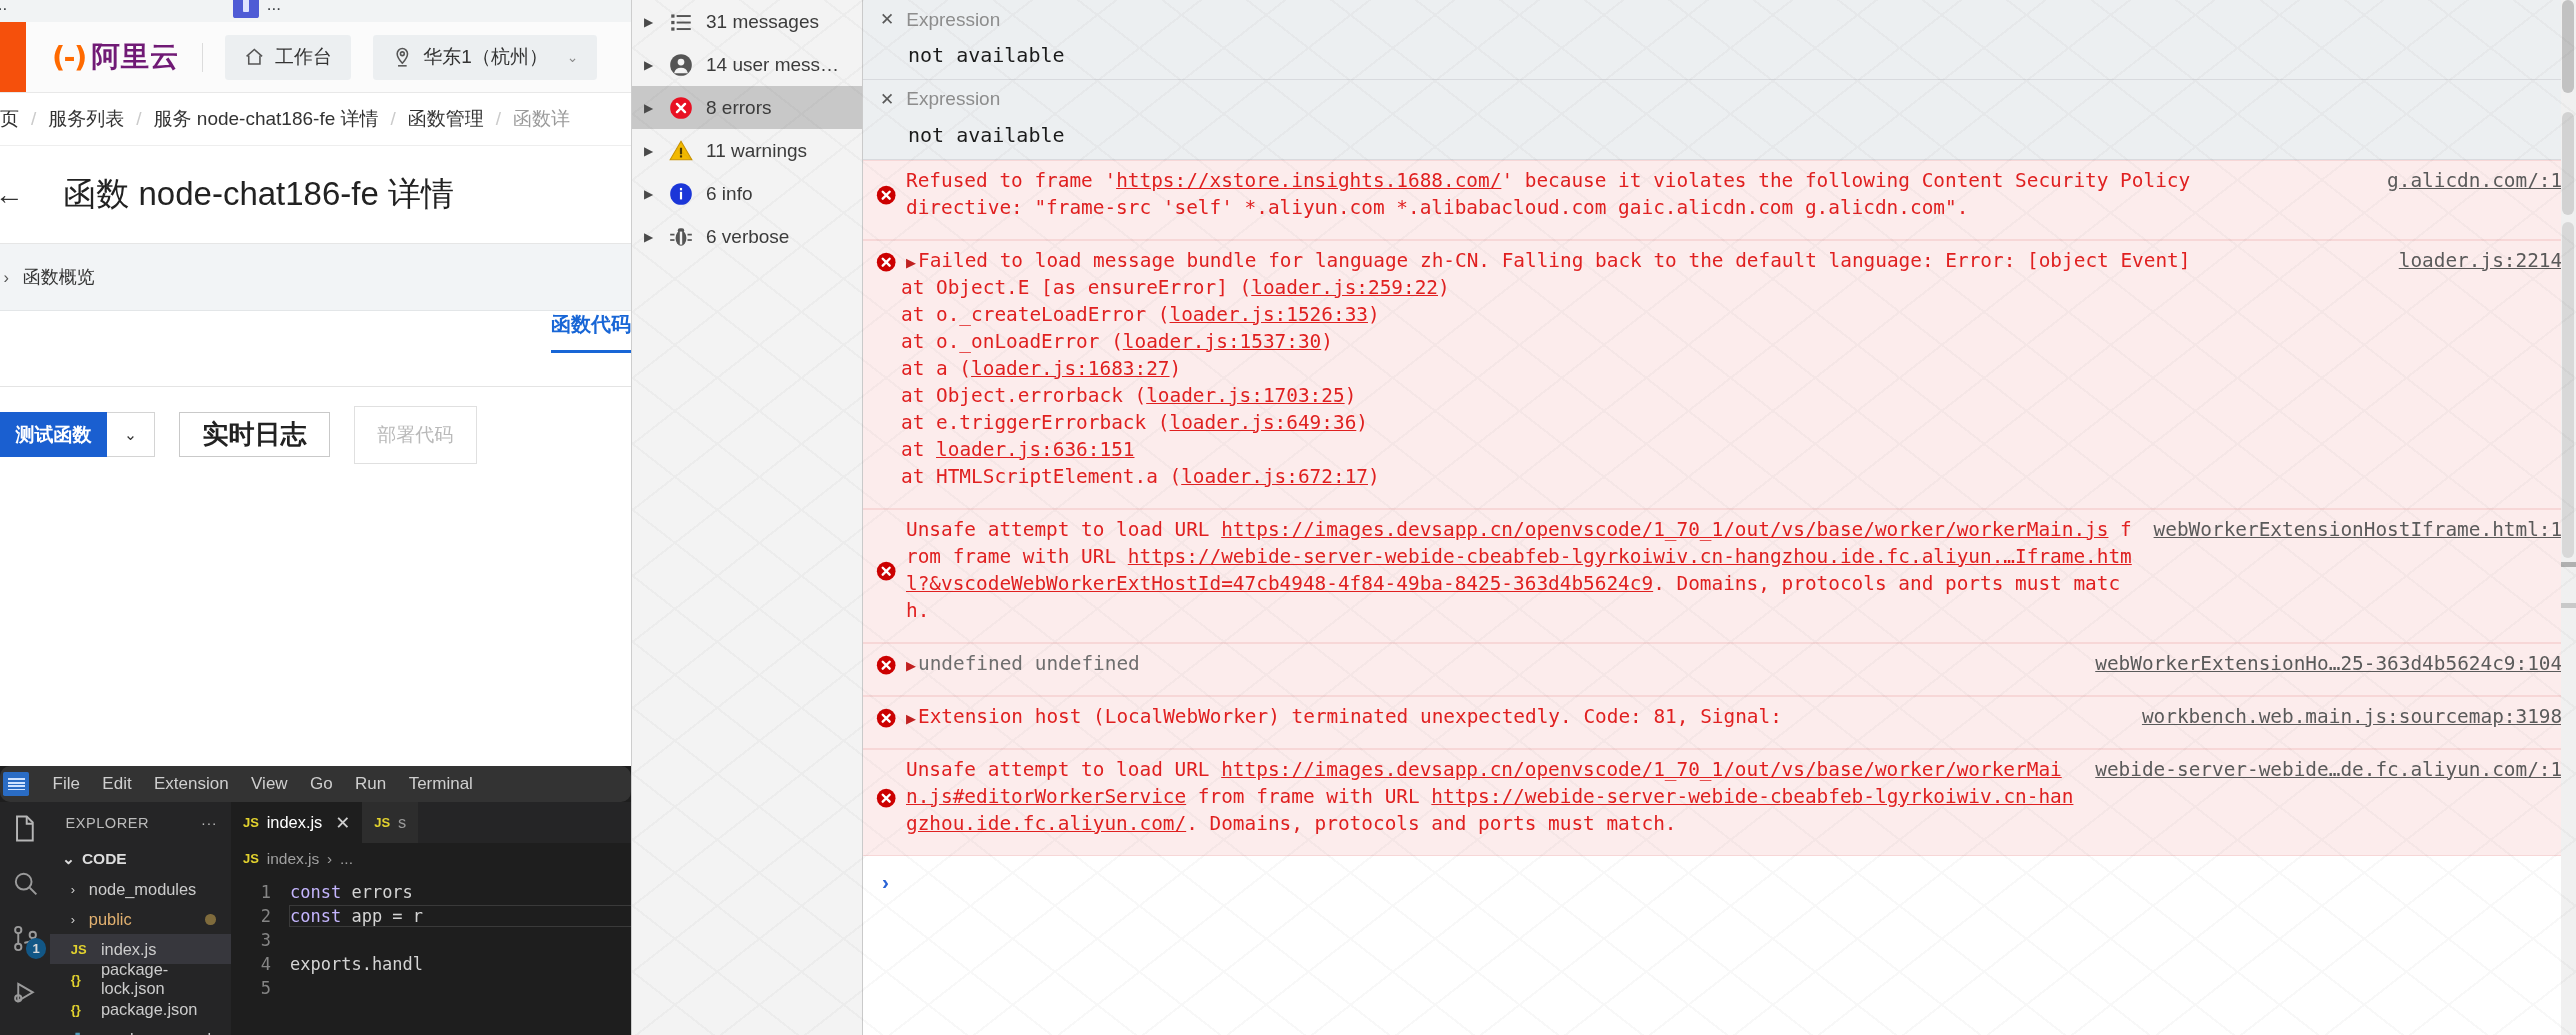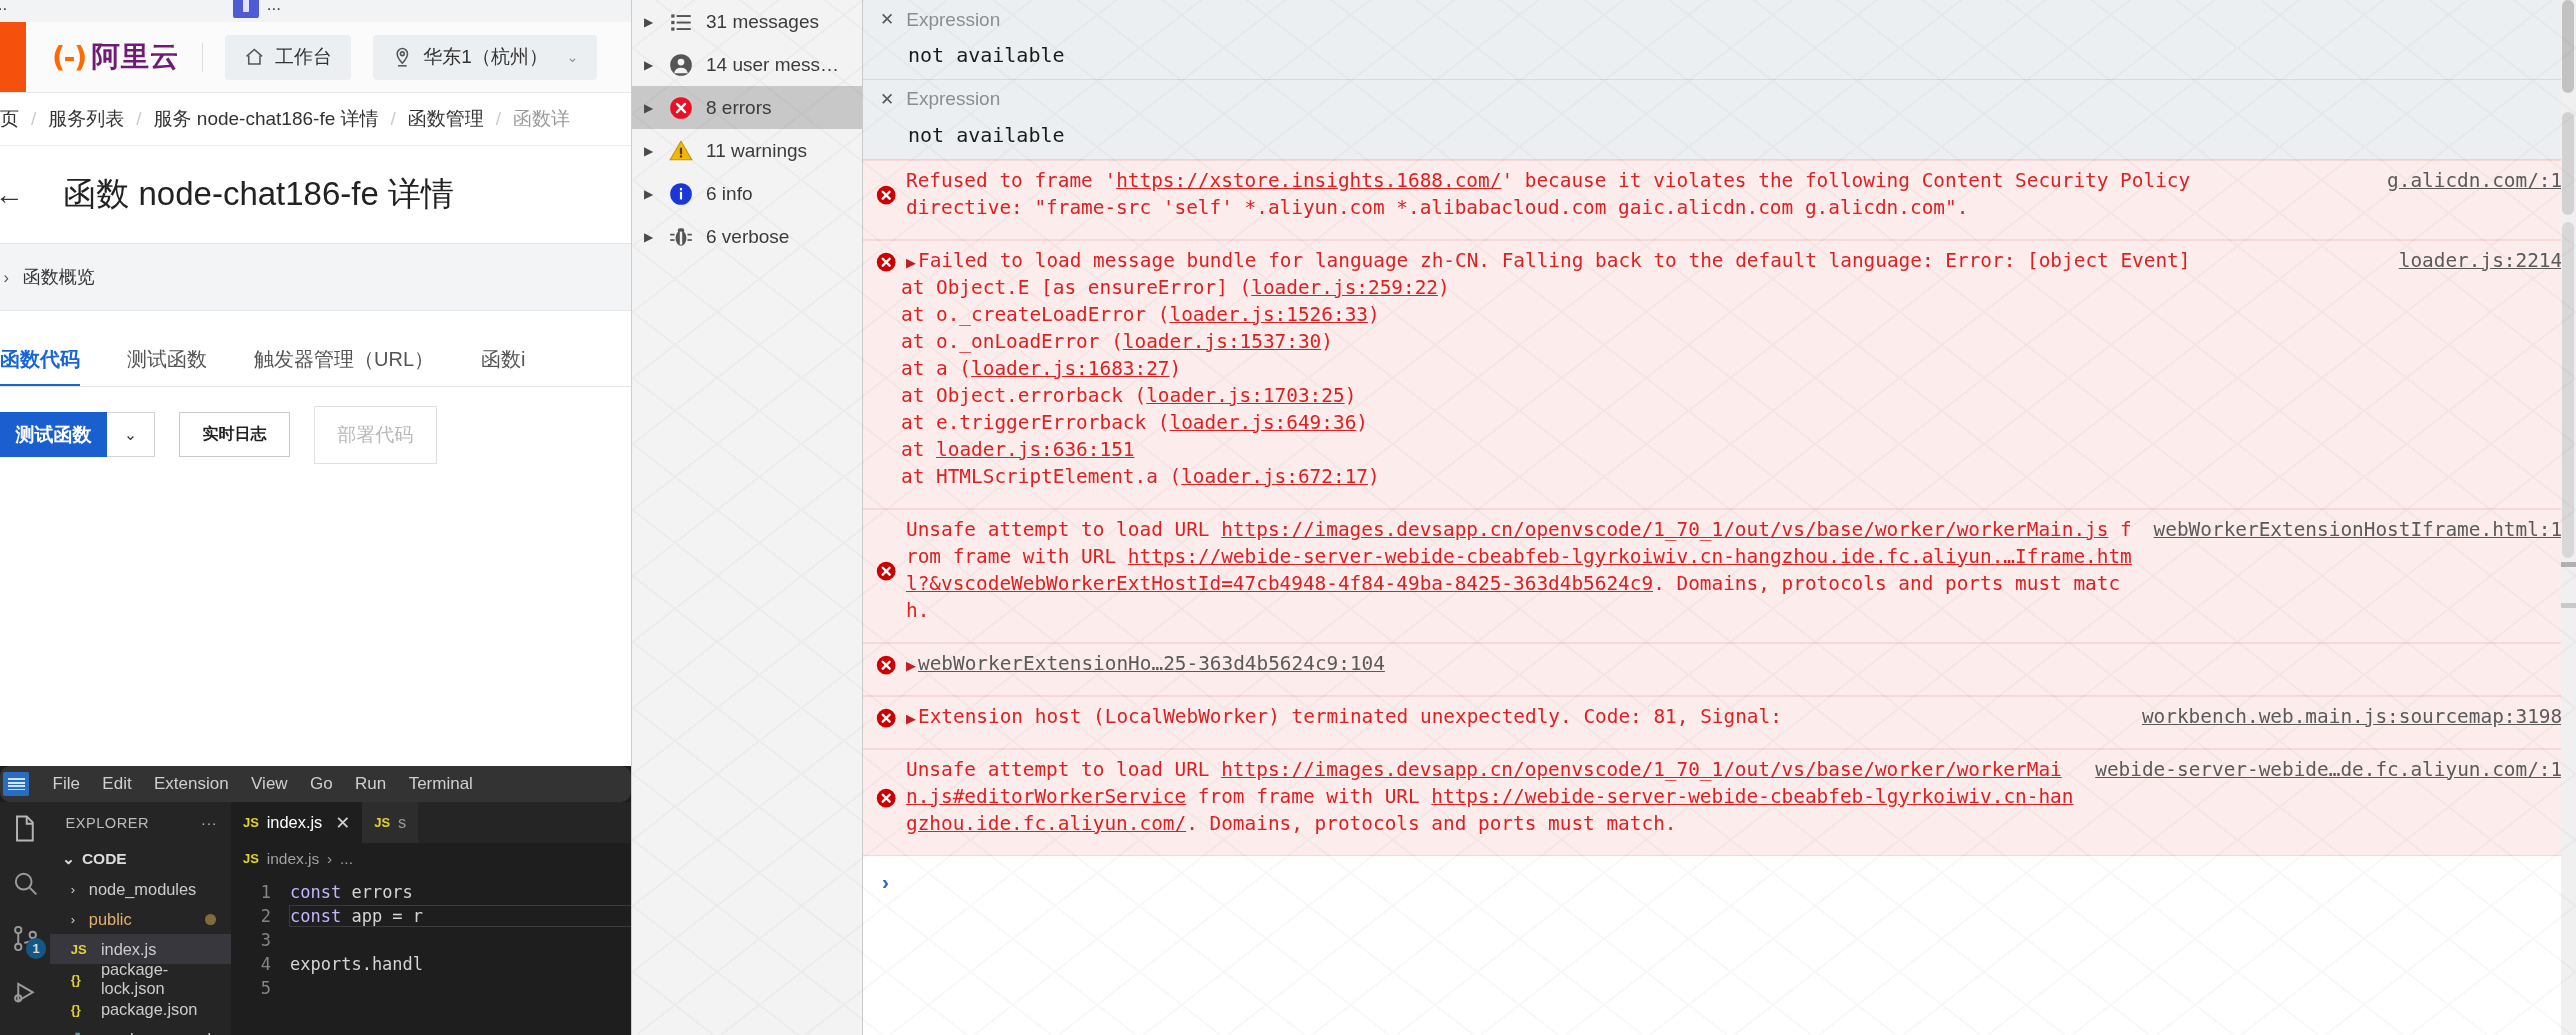--- a/index.html
+++ b/index.html
@@ -90,21 +90,21 @@
   .ali-overview {
     height: 67px; display: flex; align-items: center; gap: 13.8px;
     background: #f2f4f6; padding-left: 3.4px;
     font-size: 18px; color: #333; border-bottom: 0.9px solid #e3e6e8;
   }
   .ali-overview .chev { color: #555; font-size: 16.4px; }
 
   .ali-tabs {
     height: 76px; display: flex; align-items: flex-end; gap: 47px;
     border-bottom: 0.9px solid #e4e4e4; background: #fff;
-    padding-left: 0; white-space: nowrap; overflow: hidden;
+    padding-left: 0; white-space: nowrap; overflow: hidden; flex-direction: column;
   }
   .ali-tab {
     font-size: 20px; color: #555; padding-bottom: 13.8px; position: relative;
   }
   .ali-tab.active { color: #1866d6; font-weight: 700; }
   .ali-tab.active::after {
     content: ""; position: absolute; left: 0; right: 0; bottom: -0.9px;
     height: 3.4px; background: #1866d6;
   }
 
@@ -117,21 +117,21 @@
     font-size: 19px; display: flex; align-items: center; border: none;
     font-weight: 700;
   }
   .btn-primary-caret {
     height: 45px; width: 48px; background: #fff; border: 0.9px solid #d4d4d4;
     border-left: none; display: flex; align-items: center; justify-content: center;
     color: #333; font-size: 15.5px;
   }
   .btn-outline {
     height: 45px; padding: 0 22.4px; margin-left: 24px; background: #fff;
-    border: 0.9px solid #c9c9c9; color: #222; font-size: 16px; font-weight: 700;
+    border: 0.9px solid #c9c9c9; color: #222; font-size: 26px; font-weight: 700;
     display: flex; align-items: center;
   }
   .btn-disabled {
     height: 58px; padding: 0 22.4px; margin-left: 24px; background: #fff;
     border: 0.9px solid #e0e0e0; color: #b9b9b9; font-size: 19px;
     display: flex; align-items: center;
   }
 
   
   .vscode {
@@ -633,20 +633,21 @@
         <div class="txt"><span>Unsafe attempt to load URL </span><span class="lnk">https://images.devsapp.cn/openvscode/1_70_1/out/vs/base/worker/workerMain.js</span><span> from frame with URL </span><span class="lnk">https://webide-server-webide-cbeabfeb-lgyrkoiwiv.cn-hangzhou.ide.fc.aliyun.…Iframe.html?&amp;vscodeWebWorkerExtHostId=47cb4948-4f84-49ba-8425-363d4b5624c9</span><span>. Domains, protocols and ports must match.</span></div>
         <div class="src">webWorkerExtensionHostIframe.html:1</div>
       </div>
 
       <div class="dt-msg muted">
         <svg class="err-ico" viewBox="0 0 24 24">
           <circle cx="12" cy="12" r="10" fill="#cc0000"></circle>
           <path d="M8.3 8.3l7.4 7.4M15.7 8.3l-7.4 7.4" stroke="#fff" stroke-width="2.6" stroke-linecap="round"></path>
         </svg>
         <span class="tri">▶</span>
+        <div class="txt">undefined undefined</div>
         <div class="src">webWorkerExtensionHo…25-363d4b5624c9:104</div>
       </div>
 
       <div class="dt-msg">
         <svg class="err-ico" viewBox="0 0 24 24">
           <circle cx="12" cy="12" r="10" fill="#cc0000"></circle>
           <path d="M8.3 8.3l7.4 7.4M15.7 8.3l-7.4 7.4" stroke="#fff" stroke-width="2.6" stroke-linecap="round"></path>
         </svg>
         <span class="tri">▶</span>
         <div class="txt">Extension host (LocalWebWorker) terminated unexpectedly. Code: 81, Signal:</div>

